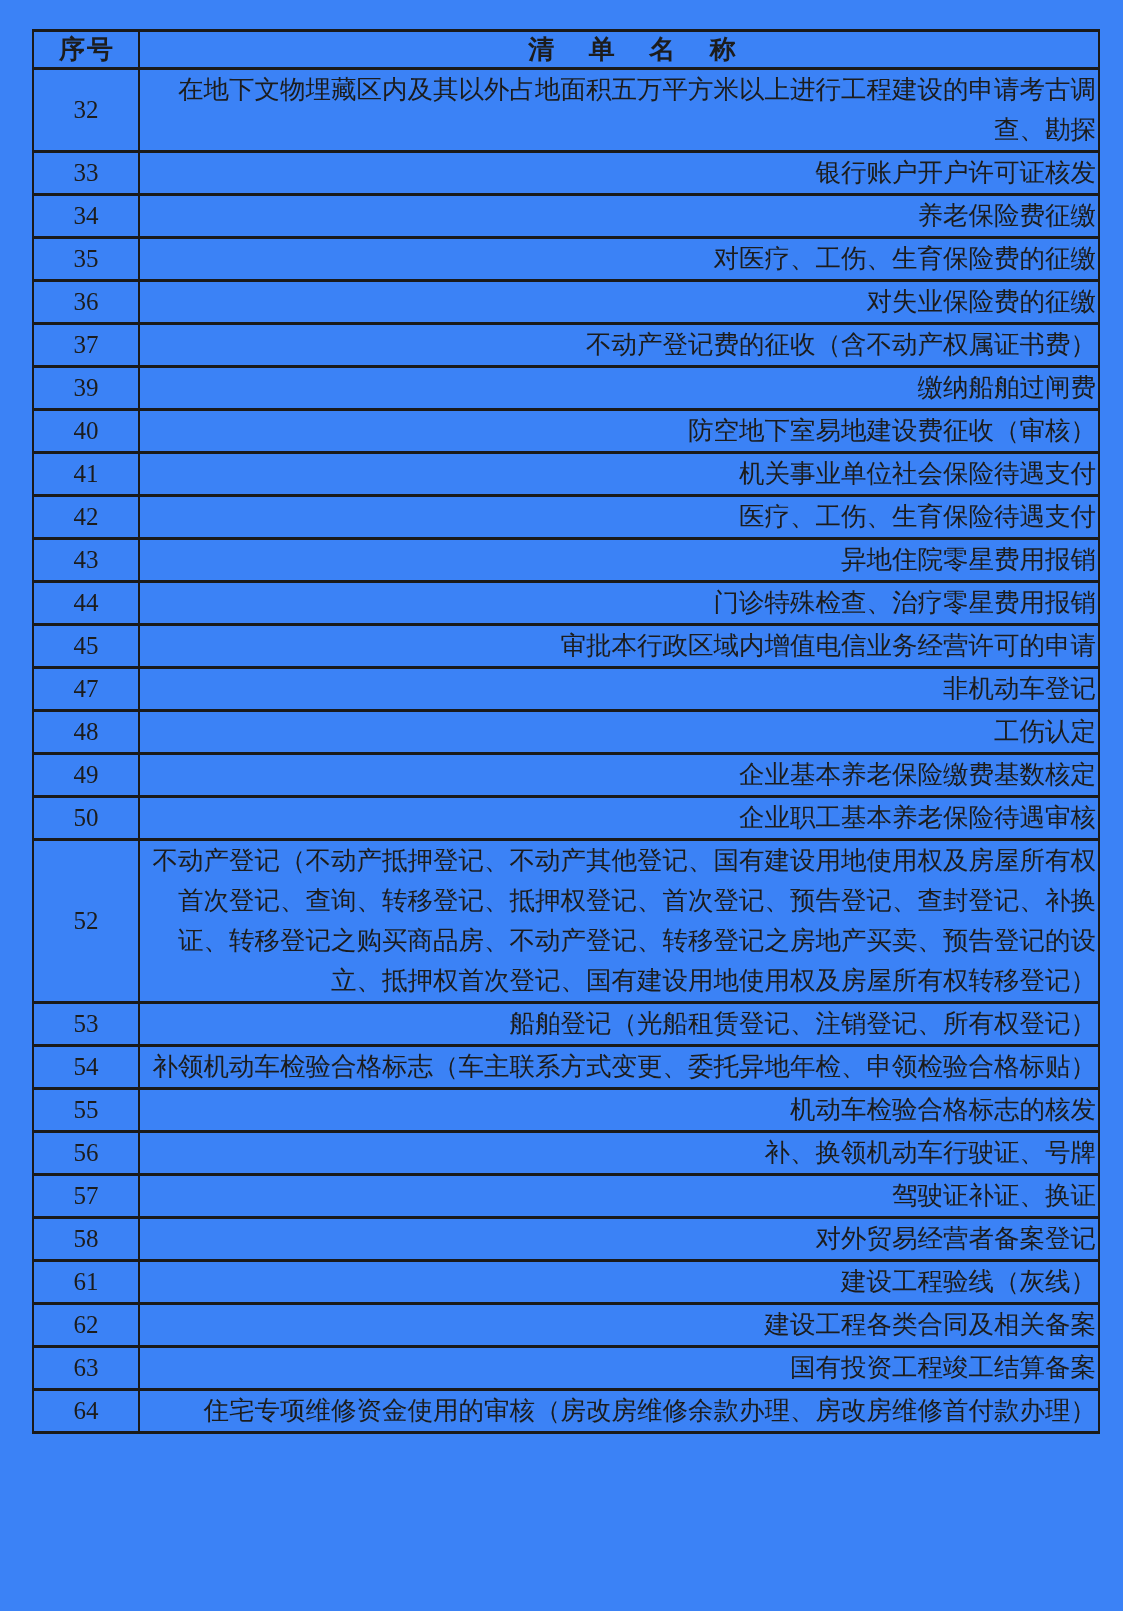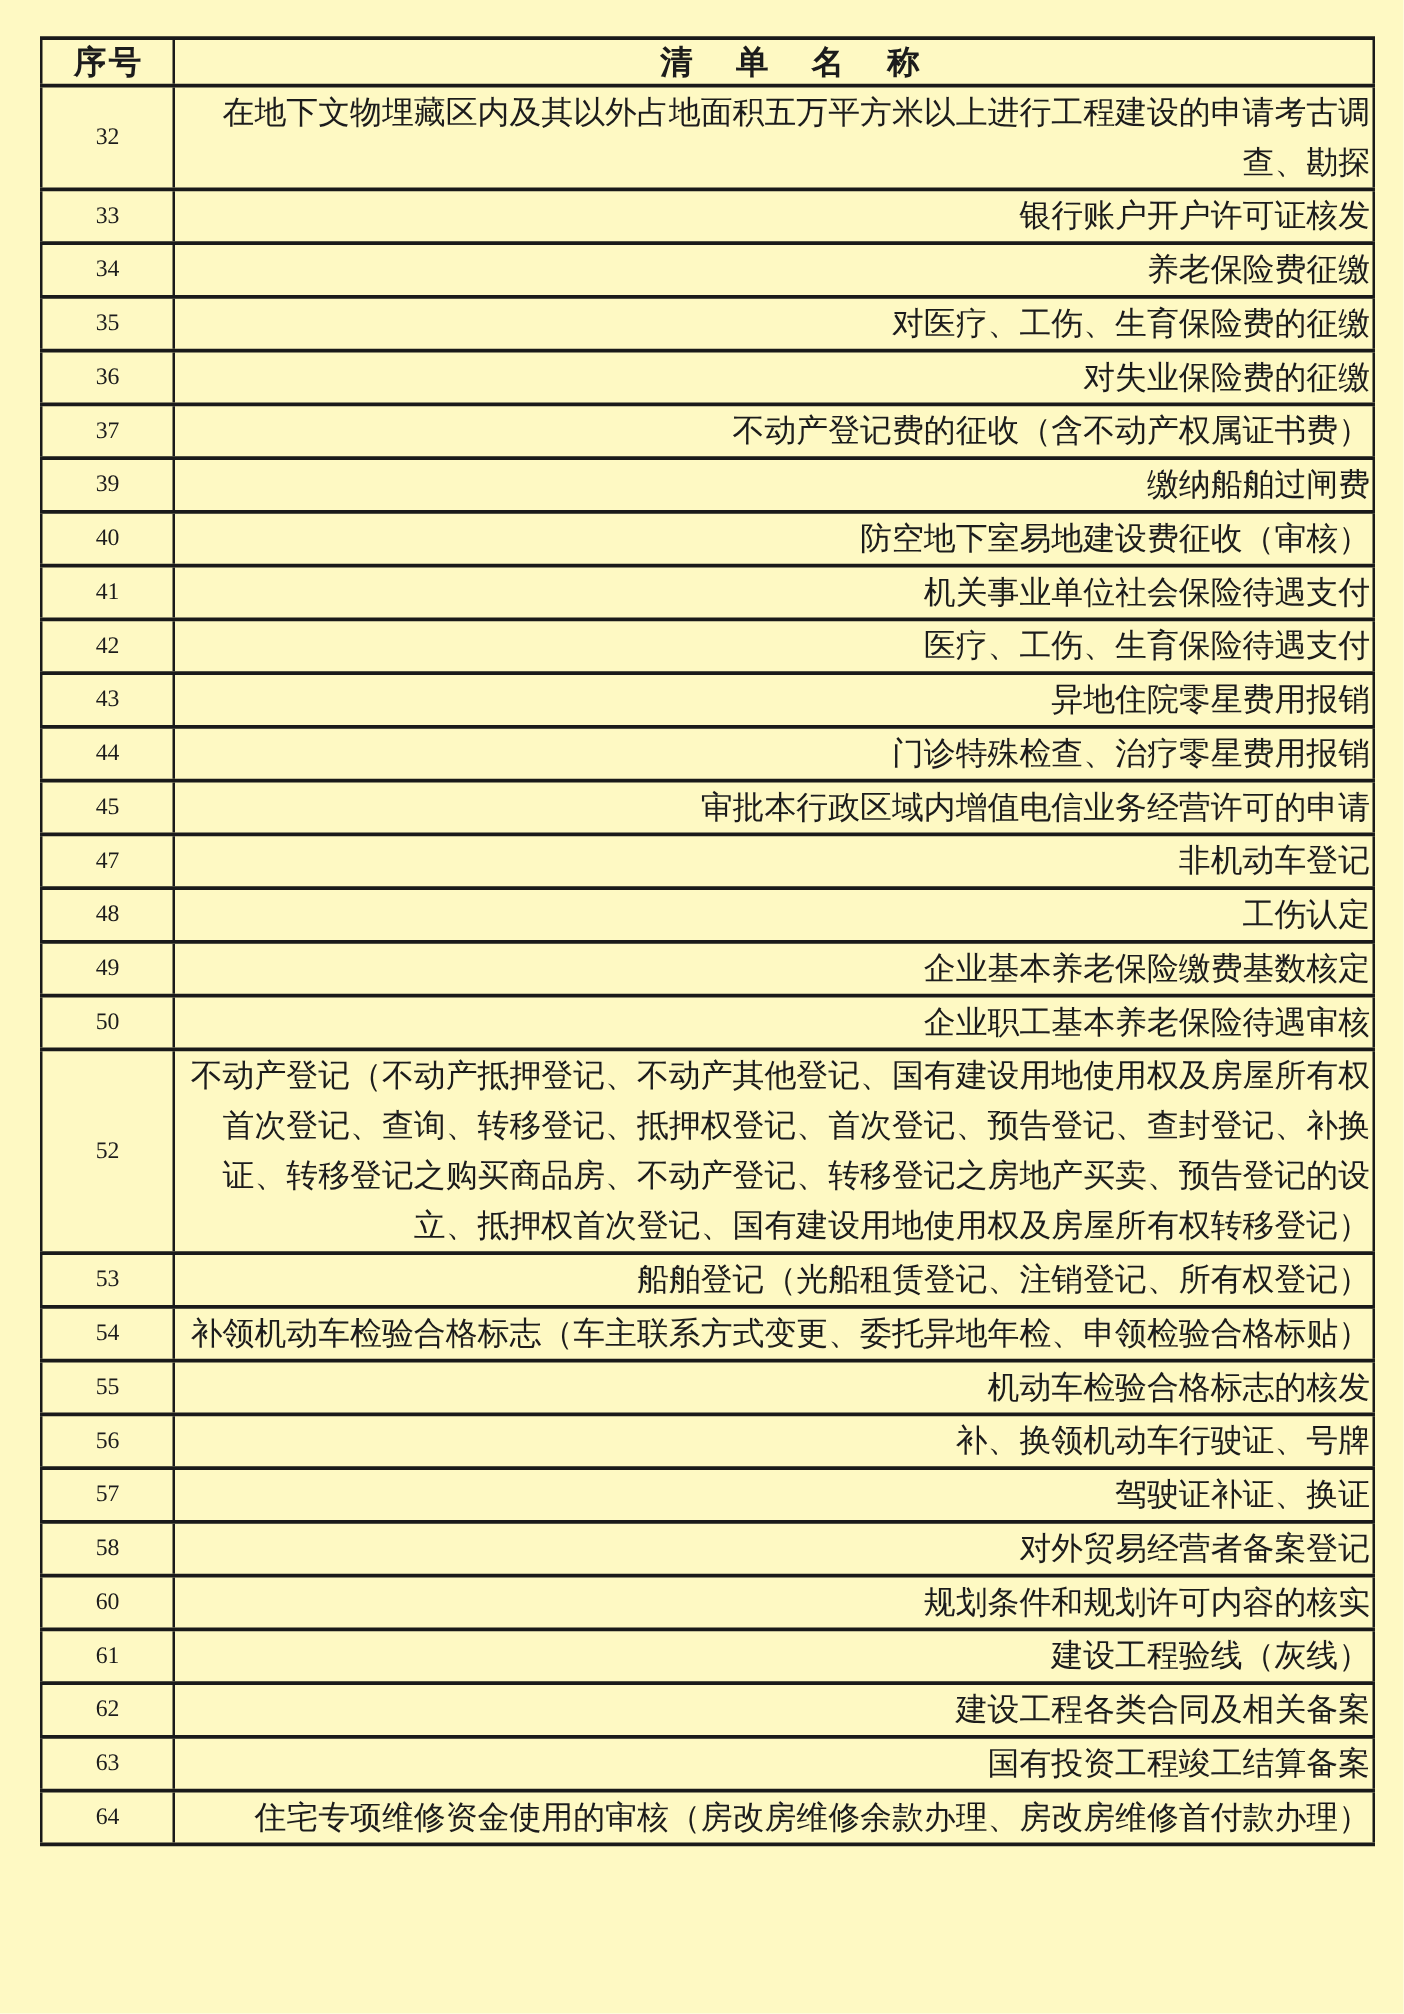--- a/index.html
+++ b/index.html
@@ -5,21 +5,21 @@
   html, body {
     margin: 0;
     padding: 0;
     background: #ffffff;
     font-family: "Liberation Serif", "DejaVu Serif", serif;
   }
   .page {
     position: relative;
     width: 1123px;
     height: 1611px;
-    background: #fef9c3;
+    background: #3b82f6;
     overflow: hidden;
   }
   table.checklist {
     position: absolute;
     left: 32px;
     top: 29px;
     width: 1068px;
     border-collapse: collapse;
     table-layout: fixed;
     color: #1c1c1c;
@@ -54,21 +54,21 @@
     letter-spacing: 2px;
     text-indent: 2px;
   }
   tbody td {
     height: 40px;
     vertical-align: middle;
   }
   tbody td.no-cell {
     text-align: center;
     padding: 0;
-    font-size: 19px;
+    font-size: 25px;
   }
   tbody td.name-cell {
     padding: 0 2px 0 12px;
     line-height: 40px;
     text-align: right;
     word-break: break-word;
   }
 </style>
 </head>
 <body>
@@ -176,24 +176,20 @@
         </tr>
         <tr>
           <td class="no-cell">57</td>
           <td class="name-cell">驾驶证补证、换证</td>
         </tr>
         <tr>
           <td class="no-cell">58</td>
           <td class="name-cell">对外贸易经营者备案登记</td>
         </tr>
         <tr>
-          <td class="no-cell">60</td>
-          <td class="name-cell">规划条件和规划许可内容的核实</td>
-        </tr>
-        <tr>
           <td class="no-cell">61</td>
           <td class="name-cell">建设工程验线（灰线）</td>
         </tr>
         <tr>
           <td class="no-cell">62</td>
           <td class="name-cell">建设工程各类合同及相关备案</td>
         </tr>
         <tr>
           <td class="no-cell">63</td>
           <td class="name-cell">国有投资工程竣工结算备案</td>

